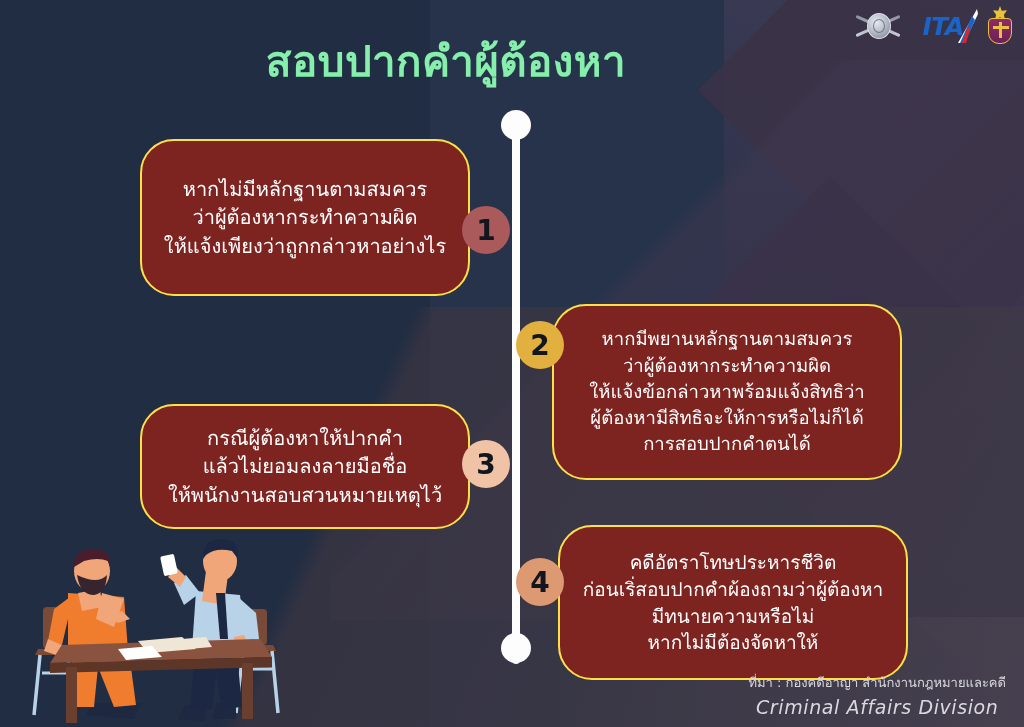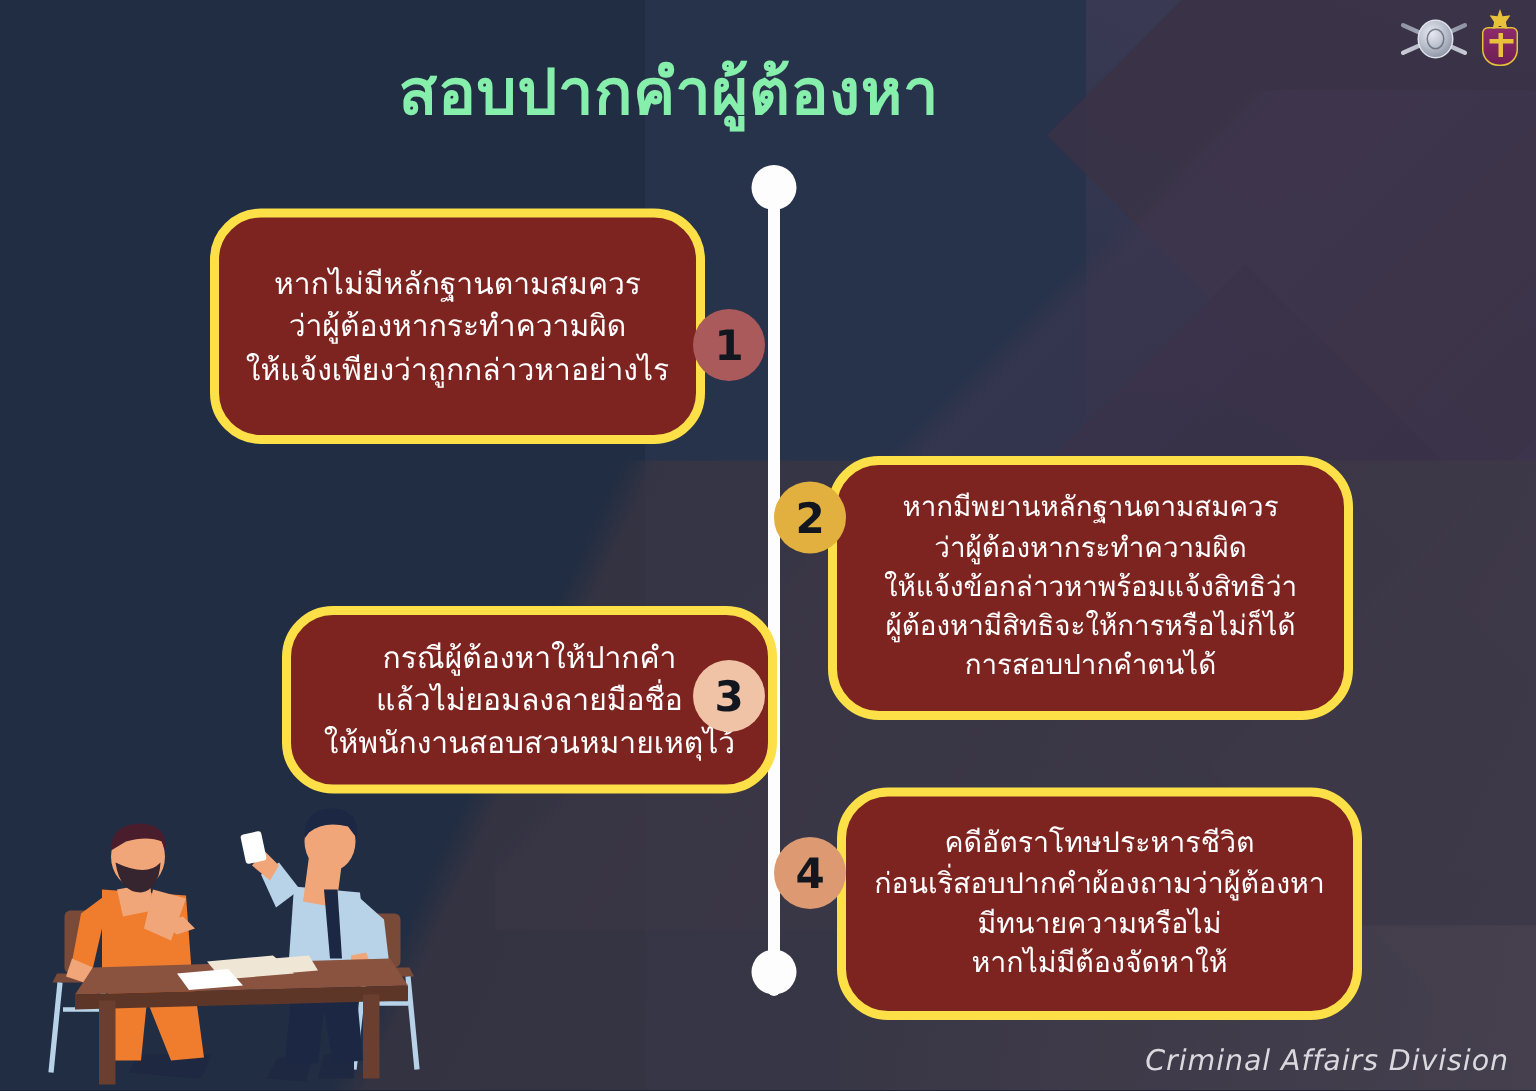--- a/index.html
+++ b/index.html
@@ -146,35 +146,35 @@
   }
   .node1 { left:462px; top:206px; background:#ab5a5c; }
   .node2 { left:516px; top:321px; background:#e1b03e; }
   .node3 { left:462px; top:440px; background:#f0c3a7; }
   .node4 { left:516px; top:558px; background:#dd9a72; }
 
   
   .card {
     position:absolute; z-index:6;
     background:#7d2320;
-    border:6px solid #fde047;
+    border:2px solid #fde047;
     border-radius:34px;
     color:#ffffff;
     display:flex; flex-direction:column;
     align-items:center; justify-content:center;
     text-align:center;
     padding:14px 18px;
     line-height:1.42;
     font-size:20px;
   }
   .card .line { white-space:nowrap; }
 
   .card1 { left:140px; top:139px; width:330px; height:157px; }
   .card2 { left:552px; top:257px; width:350px; height:176px; font-size:18.5px;margin-top:47px; }
-  .card3 { left:140px; top:404px; width:330px; height:125px;margin-left:48px; }
+  .card3 { left:140px; top:404px; width:330px; height:125px; }
   .card4 { left:558px; top:506px; width:350px; height:155px; font-size:19px;margin-top:19px; }
 
   
   .illus { position:absolute; left:10px; bottom:0; width:300px; height:200px; z-index:5; }
 
   
   .footer {
     position:absolute; right:18px; bottom:6px;
     text-align:center;
     color:#d9d9de;
@@ -198,20 +198,28 @@
   <div class="bg-diamond d4"></div>
   <div class="bg-diag-upper"></div>
   <div class="bg-diag-lower"></div>
   <div class="bg-footer-tint"></div>
 
   <div class="logos">
     <div class="logo logo-police">
       <div class="swords"></div>
       <div class="swords2"></div>
       <div class="disc"></div>
+    </div>
+    <div class="logo logo-ita">
+      <svg class="swoosh" viewBox="0 0 30 36">
+        <path d="M29 1 L10 35 L16 35 L30 6 Z" fill="#ffffff"></path>
+        <path d="M24 8 L12 35 L17 35 L27 12 Z" fill="#1a64c8"></path>
+        <path d="M20 18 L14 35 L18 35 L22 21 Z" fill="#d8282f"></path>
+      </svg>
+      <span class="ita-text">ITA</span>
     </div>
     <div class="logo logo-crest">
       <div class="crown"></div>
       <div class="shield"></div>
     </div>
   </div>
 
   <div class="title">สอบปากคำผู้ต้องหา</div>
 
   <div class="timeline">
@@ -306,16 +314,17 @@
       <path d="M40 136 L262 130 L262 140 L40 146 Z" fill="#5e3628"></path>
       <rect x="56" y="140" width="11" height="56" fill="#6b3f2f"></rect>
       <rect x="232" y="136" width="11" height="56" fill="#6b3f2f"></rect>
       <path d="M128 114 L172 110 L186 122 L138 126 Z" fill="#efe6d6"></path>
       <path d="M108 122 L142 119 L152 130 L116 133 Z" fill="#ffffff"></path>
       <path d="M172 112 L196 110 L202 120 L178 122 Z" fill="#efe6d6"></path>
     </g>
   </svg>
 
   <div class="footer">
+    <div class="src">ที่มา : กองคดีอาญา สำนักงานกฎหมายและคดี</div>
     <div class="eng">Criminal Affairs Division</div>
   </div>
 
 </div>
 
 </body></html>

